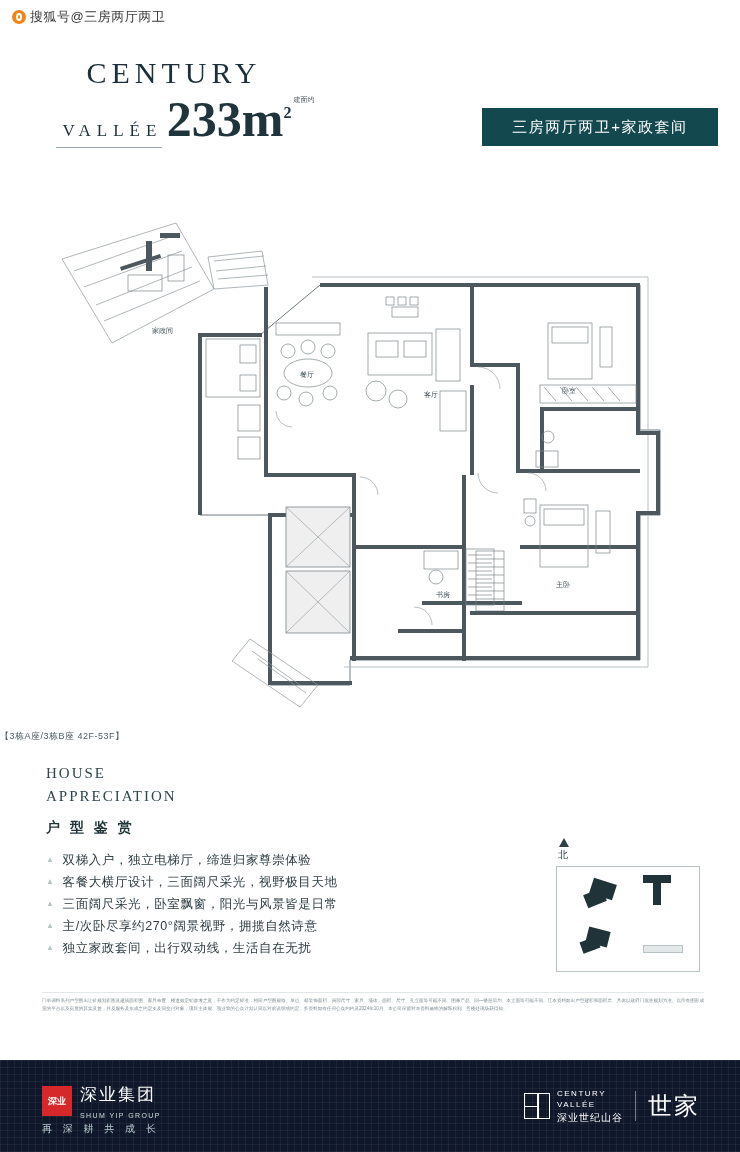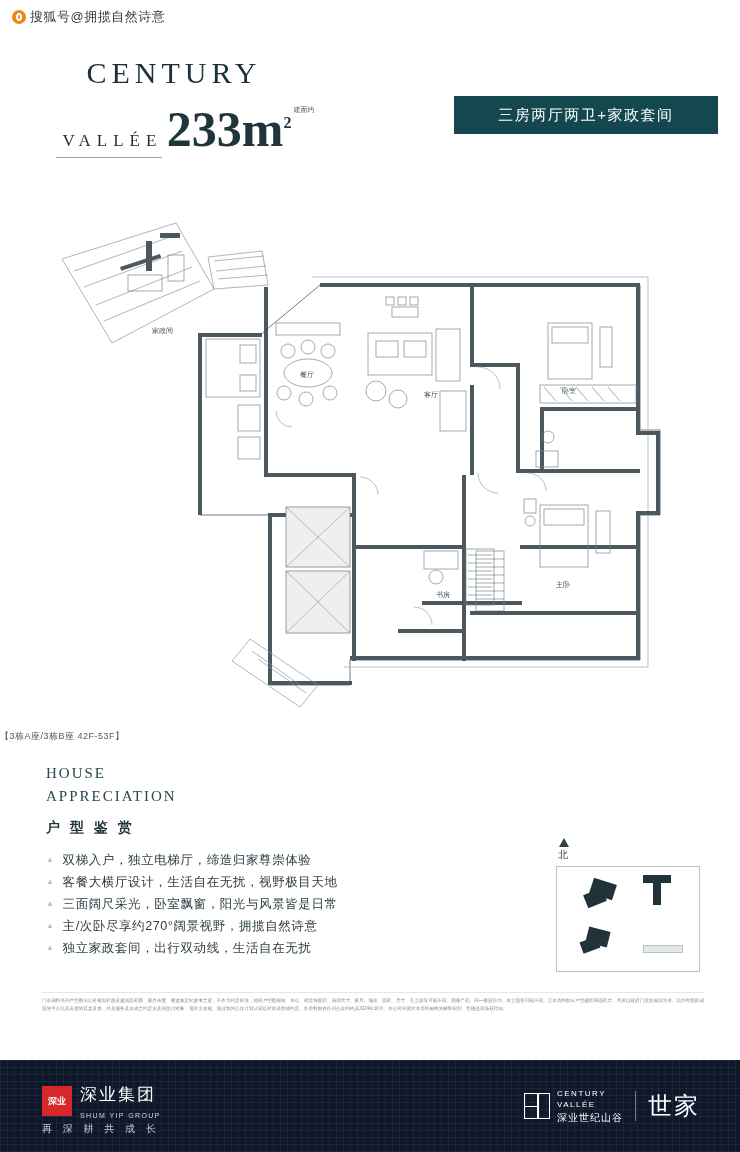--- a/index.html
+++ b/index.html
@@ -62,21 +62,21 @@
     font-size: 17px;
     letter-spacing: 6px;
     color: #1b3038;
     margin-top: 6px;
     padding-bottom: 6px;
     border-bottom: 1px solid #9aa7ab;
     display: inline-block;
     padding-left: 6px;
   }
   .area {
-    margin-top: 16px;
+    margin-top: 6px;
     font-family: "Liberation Serif", serif;
     font-size: 50px;
     font-weight: 700;
     color: #20343b;
     line-height: 1;
     position: relative;
     display: inline-block;
   }
   .area .sup {
     font-size: 16px;
@@ -89,22 +89,22 @@
     font-size: 7px;
     letter-spacing: 0;
     color: #4a5a60;
     font-family: "Liberation Sans", sans-serif;
     font-weight: 400;
     white-space: nowrap;
     transform: translateX(100%);
   }
   .tag {
     position: absolute;
-    right: 22px; top: 44px;
-    width: 264px; height: 38px;
+    right: 22px; top: 56px;
+    width: 236px; height: 38px;
     background: #14484f;
     color: #ffffff;
     display: flex;
     align-items: center;
     justify-content: center;
     font-size: 15px;
     letter-spacing: 1.5px;
   }
 
   
@@ -327,21 +327,21 @@
   }
 
   
   .rlabel { font-family: "Liberation Sans", sans-serif; font-size: 7px; fill: #3d4d53; }
 </style>
 </head>
 <body>
 
 <div class="watermark">
   <span class="wm-logo"></span>
-  <span>搜狐号@拥揽自然诗意</span>
+  <span>搜狐号@三房两厅两卫</span>
 </div>
 
 <div class="header">
   <div class="brand">
     <div class="brand-top">CENTURY</div>
     <div class="brand-sub">VALLÉE</div>
     <div class="area">
       <span>233m</span><span class="sup">2</span>
       <span class="area-note">建面约</span>
     </div>
@@ -518,21 +518,21 @@
     <div>APPRECIATION</div>
   </div>
   <div class="appr-cn">户 型 鉴 赏</div>
   <ul class="appr-list">
     <li>
       <span class="tri">▲</span>
       <span>双梯入户，独立电梯厅，缔造归家尊崇体验</span>
     </li>
     <li>
       <span class="tri">▲</span>
-      <span>客餐大横厅设计，生活自在无扰，视野极目天地</span>
+      <span>客餐大横厅设计，三面阔尺采光，视野极目天地</span>
     </li>
     <li>
       <span class="tri">▲</span>
       <span>三面阔尺采光，卧室飘窗，阳光与风景皆是日常</span>
     </li>
     <li>
       <span class="tri">▲</span>
       <span>主/次卧尽享约270°阔景视野，拥揽自然诗意</span>
     </li>
     <li>

